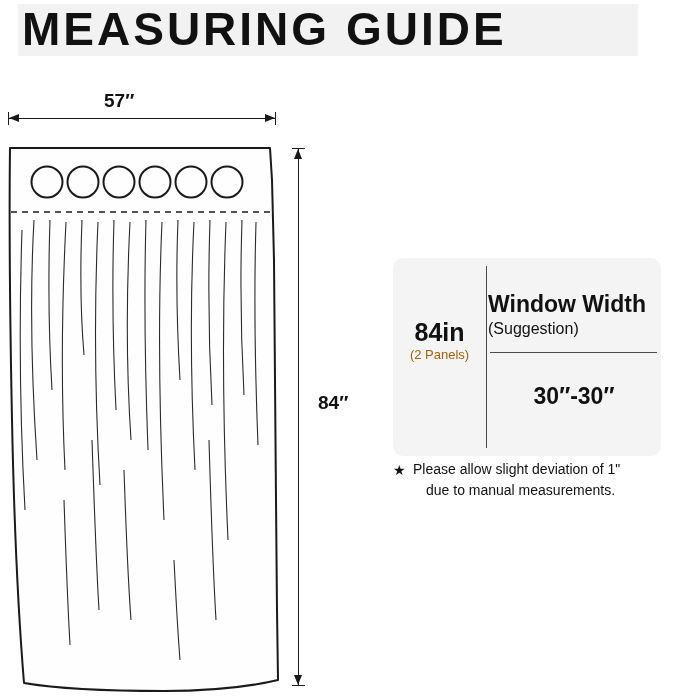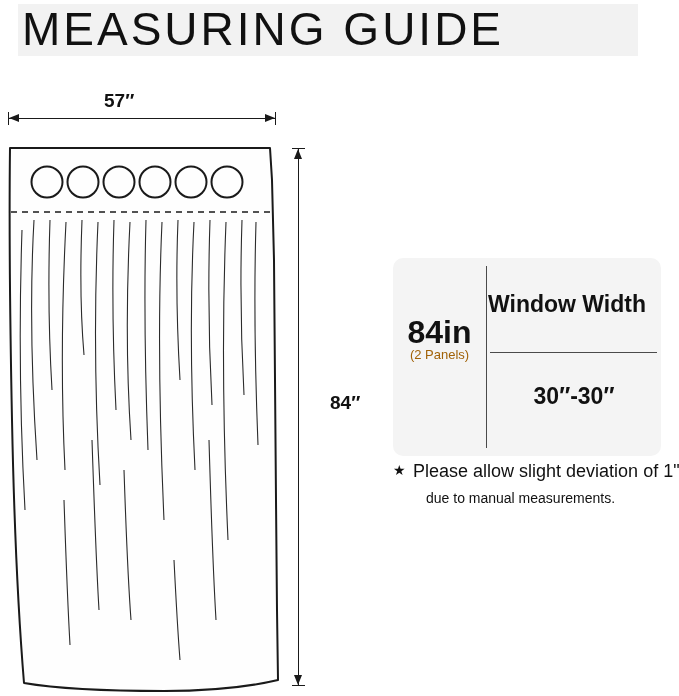--- a/index.html
+++ b/index.html
@@ -32,21 +32,21 @@
     background: #f2f2f2;
   }
   .title-text {
     position: absolute;
     left: 22px;
     top: 0px;
     width: 630px;
     height: 58px;
     line-height: 58px;
     font-size: 46px;
-    font-weight: normal;
+    font-weight: bold;
     letter-spacing: 3px;
     color: #111111;
     white-space: nowrap;
   }
 
   
   .dim-width {
     position: absolute;
     left: 8px;
     top: 112px;
@@ -132,21 +132,21 @@
   .arrow-down-v {
     position: absolute;
     left: 2px; top: 527px;
     width: 0; height: 0;
     border-left: 4px solid transparent;
     border-right: 4px solid transparent;
     border-top: 10px solid #1a1a1a;
   }
   .label-height {
     position: absolute;
-    left: 330px;
+    left: 318px;
     top: 392px;
     font-size: 19px;
     font-weight: bold;
     color: #111111;
     white-space: nowrap;
   }
 
   
   .curtain {
     position: absolute;
@@ -184,21 +184,21 @@
     background: #4a4a4a;
   }
   .cell-panels {
     position: absolute;
     left: 0px;
     top: 60px;
     width: 93px;
     text-align: center;
   }
   .cell-panels .big {
-    font-size: 32px;
+    font-size: 25px;
     font-weight: bold;
     color: #111111;
     line-height: 28px;
   }
   .cell-panels .small {
     font-size: 13px;
     color: #a16207;
     line-height: 18px;
   }
   .cell-title {
@@ -243,28 +243,28 @@
     position: absolute;
     left: 0px;
     top: 2px;
     font-size: 14px;
     color: #111111;
   }
   .note-line1 {
     position: absolute;
     left: 20px;
     top: 1px;
-    font-size: 18px;
+    font-size: 14px;
     color: #111111;
     white-space: nowrap;
   }
   .note-line2 {
     position: absolute;
     left: 33px;
-    top: 30px;
+    top: 22px;
     font-size: 14px;
     color: #111111;
     white-space: nowrap;
   }
 </style>
 </head>
 <body>
 
 <div class="title-wrap">
   <div class="title-bg"></div>
@@ -335,20 +335,21 @@
   <div class="info-vline"></div>
   <div class="info-hline"></div>
 
   <div class="cell-panels">
     <div class="big">84in</div>
     <div class="small">(2 Panels)</div>
   </div>
 
   <div class="cell-title">
     <div class="big">Window Width</div>
+    <div class="small">(Suggestion)</div>
   </div>
 
   <div class="cell-range">30″-30″</div>
 </div>
 
 <div class="note">
   <div class="note-star">★</div>
   <div class="note-line1">Please allow slight deviation of 1"</div>
   <div class="note-line2">due to manual measurements.</div>
 </div>

